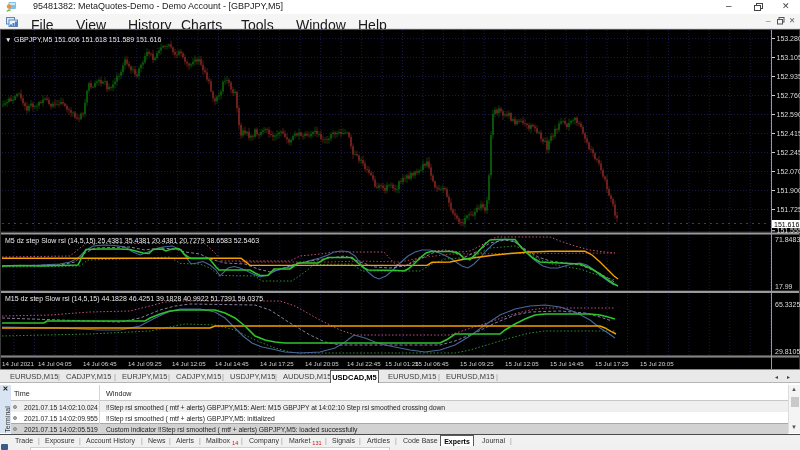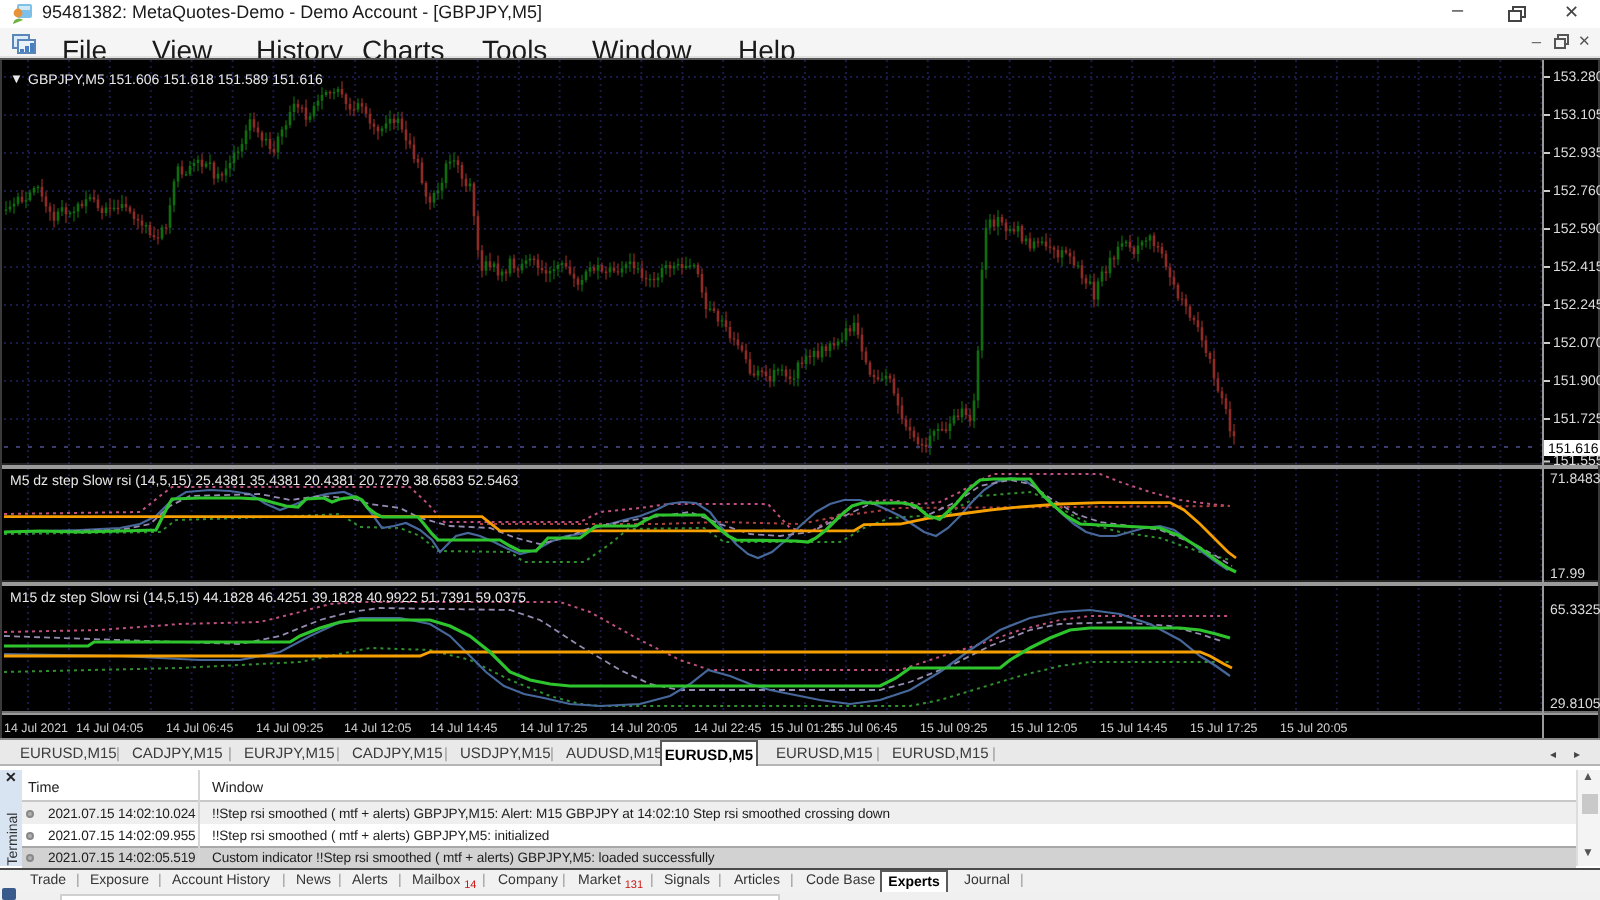--- a/index.html
+++ b/index.html
@@ -1,18 +1,18 @@
 <!DOCTYPE html>
 <html><head><meta charset="utf-8"><style>
 *{margin:0;padding:0;box-sizing:border-box}
 html,body{width:800px;height:450px;overflow:hidden;background:#fff;
 font-family:"Liberation Sans",sans-serif;-webkit-font-smoothing:antialiased}
 .abs{position:absolute}
 #titlebar{left:0;top:0;width:800px;height:14px;background:#fff}
-#titletxt{left:21px;top:1px;font-size:9px;color:#1a1a1a}
+#titletxt{left:33px;top:1px;font-size:9px;color:#1a1a1a}
 #menubar{left:0;top:14px;width:800px;height:15px;background:#f5f5f5;border-bottom:1px solid #e0e0e0}
 .menu{top:2.5px;font-size:14px;color:#1a1a1a}
 #chartwin{left:0;top:29px;width:800px;height:340px;background:#000;border-top:1px solid #555}
 #tabbar{left:0;top:369px;width:800px;height:14px;background:#e9e9e9;border-top:1px solid #8a8a8a;border-bottom:1px solid #b5b5b5}
 .stab{top:371.5px;font-size:7.5px;color:#3c3c3c}
 .ssep{top:371.5px;font-size:7.5px;color:#999}
 #activetab{left:330px;top:369.5px;width:49px;height:13.5px;background:#fff;border:1px solid #5a5a5a;border-bottom:none;
 font-size:7.5px;font-weight:bold;color:#000;text-align:center;padding-top:2.8px}
 #terminal{left:0;top:383px;width:800px;height:67px;background:#fff}
 #lstrip{left:0;top:385px;width:11px;height:48px;background:#d8e4f1}
@@ -55,21 +55,21 @@
       <rect x="0.5" y="0.5" width="8" height="6.5" fill="#dcebfa" stroke="#5b87b8"></rect>
       <rect x="3" y="3" width="8.5" height="6.5" fill="#eaf3fc" stroke="#5b87b8"></rect>
       <path d="M4,7.5h2v1.5h-2z M6.5,6h2v3h-2z M9,4.5h2v4.5h-2z" fill="#4a7fc0"></path>
     </svg>
  <span class="abs menu" style="left:31px">File</span>
  <span class="abs menu" style="left:76px">View</span>
  <span class="abs menu" style="left:128px">History</span>
  <span class="abs menu" style="left:181px">Charts</span>
  <span class="abs menu" style="left:241px">Tools</span>
  <span class="abs menu" style="left:296px">Window</span>
- <span class="abs menu" style="left:369px">Help</span>
+ <span class="abs menu" style="left:358px">Help</span>
  <span class="abs" style="left:766px;top:-1px;font-size:8px;color:#555">_</span>
  <svg class="abs" style="left:777px;top:3px" width="8" height="8">
       <rect x="2" y="0.5" width="5" height="4.5" fill="none" stroke="#555"></rect>
       <rect x="0.5" y="2.5" width="5" height="4.5" fill="#f5f5f5" stroke="#555"></rect>
     </svg>
  <span class="abs" style="left:789px;top:1.5px;font-size:7.5px;color:#555">✕</span>
 </div>
 <div class="abs" id="chartwin">
 <svg width="800" height="340" viewBox="0 0 800 340" style="position:absolute;left:0;top:0">
 <rect width="800" height="340" fill="#000"></rect>
@@ -141,21 +141,21 @@
 <span class="abs ssep" style="left:58px">|</span>
  <span class="abs stab" style="left:66px">CADJPY,M15</span>
 <span class="abs ssep" style="left:114px">|</span>
  <span class="abs stab" style="left:122px">EURJPY,M15</span>
 <span class="abs ssep" style="left:168px">|</span>
  <span class="abs stab" style="left:176px">CADJPY,M15</span>
 <span class="abs ssep" style="left:222px">|</span>
  <span class="abs stab" style="left:230px">USDJPY,M15</span>
 <span class="abs ssep" style="left:275px">|</span>
  <span class="abs stab" style="left:283px">AUDUSD,M15</span>
- <div class="abs" id="activetab">EURUSD,M5</div>
+ <div class="abs" id="activetab">USDCAD,M5</div>
  <span class="abs stab" style="left:388px">EURUSD,M15</span>
 <span class="abs ssep" style="left:438px">|</span>
  <span class="abs stab" style="left:446px">EURUSD,M15</span>
 <span class="abs ssep" style="left:496px">|</span>
  <span class="abs" style="left:775px;top:372.5px;font-size:6px;color:#444">◂</span>
  <span class="abs" style="left:787px;top:372.5px;font-size:6px;color:#444">▸</span>
 <div class="abs" id="terminal"></div>
 <div class="abs row" style="top:401px;background:#efefef"></div>
 <div class="abs row" style="top:412px;background:#ffffff"></div>
 <div class="abs row" style="top:423px;background:#d2d2d2;border-top:1px solid #a8a8a8"></div>

